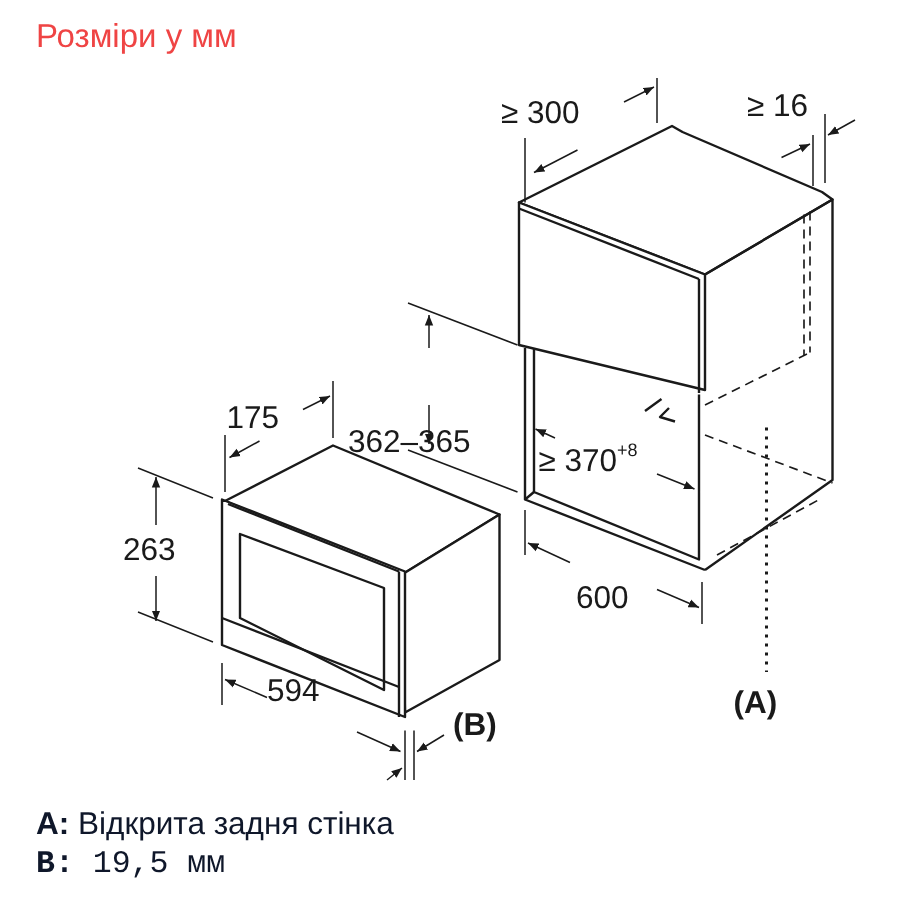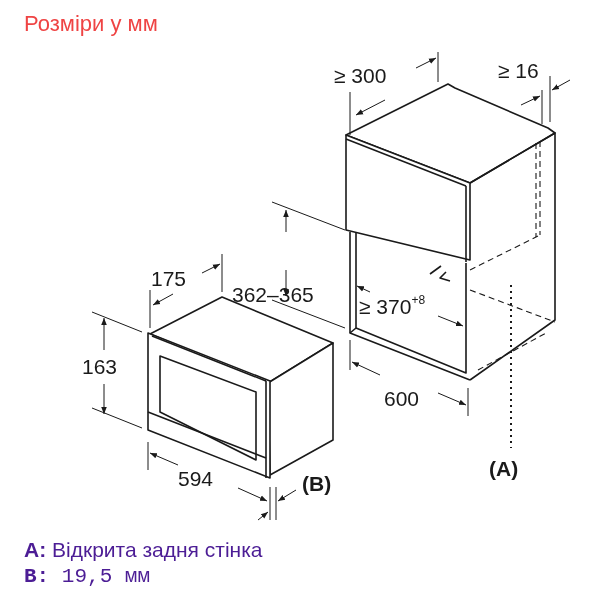--- a/index.html
+++ b/index.html
@@ -3,21 +3,21 @@
 <meta charset="utf-8">
 <style>
   html, body { margin:0; padding:0; background:#ffffff; }
   body { width:600px; height:600px; position:relative; overflow:hidden;
          font-family:"Liberation Sans", sans-serif; color:#111111; }
   .title { position:absolute; left:24px; top:11px; font-size:22px; color:#ef4444; }
   svg.diagram { position:absolute; left:0; top:0; }
   .lbl { position:absolute; font-size:21px; color:#1a1a1a; white-space:nowrap; line-height:1; }
   .lbl sup { font-size:12px; position:relative; top:-2px; }
   .bold { font-weight:bold; }
-  .legend { position:absolute; left:24px; font-size:21px; color:#4c1d95; line-height:1; white-space:nowrap; }
+  .legend { position:absolute; left:24px; font-size:21px; color:#0f172a; line-height:1; white-space:nowrap; }
   .legend .key { font-weight:bold; }
 </style>
 </head>
 <body>
 
 <div class="title">Розміри у мм</div>
 
 <svg class="diagram" width="600" height="600" viewBox="0 0 600 600">
   <defs>
     <marker id="arr" viewBox="0 0 10 10" refX="10" refY="5" markerWidth="7" markerHeight="7" orient="auto-start-reverse">
@@ -116,22 +116,22 @@
 <div class="lbl" style="left:334px;top:65px;text-align:right;">≥ 300</div>
 <div class="lbl" style="left:498px;top:60px;">≥ 16</div>
 <div class="lbl" style="left:232px;top:246px;margin-top:38px;">362–365</div>
 <div class="lbl" style="left:359px;top:296px;">
   <span>≥ 370</span><sup>+8</sup>
 </div>
 <div class="lbl" style="left:384px;top:388px;">600</div>
 <div class="lbl bold" style="left:489px;top:458px;">(A)</div>
 
 <div class="lbl" style="left:151px;top:268px;">175</div>
-<div class="lbl" style="left:82px;top:356px;">163</div>
-<div class="lbl" style="left:178px;top:468px;">594</div>
+<div class="lbl" style="left:82px;top:356px;">263</div>
+<div class="lbl" style="left:178px;top:450px;">594</div>
 <div class="lbl bold" style="left:302px;top:473px;">(B)</div>
 
 <div class="legend" style="top:539px;">
   <span class="key">A:</span>
   <span>Відкрита задня стінка</span>
 </div>
 <div class="legend" style="top:566px;font-family:Liberation Mono, monospace;">
   <span class="key">B:</span>
   <span>19,5 мм</span>
 </div>

